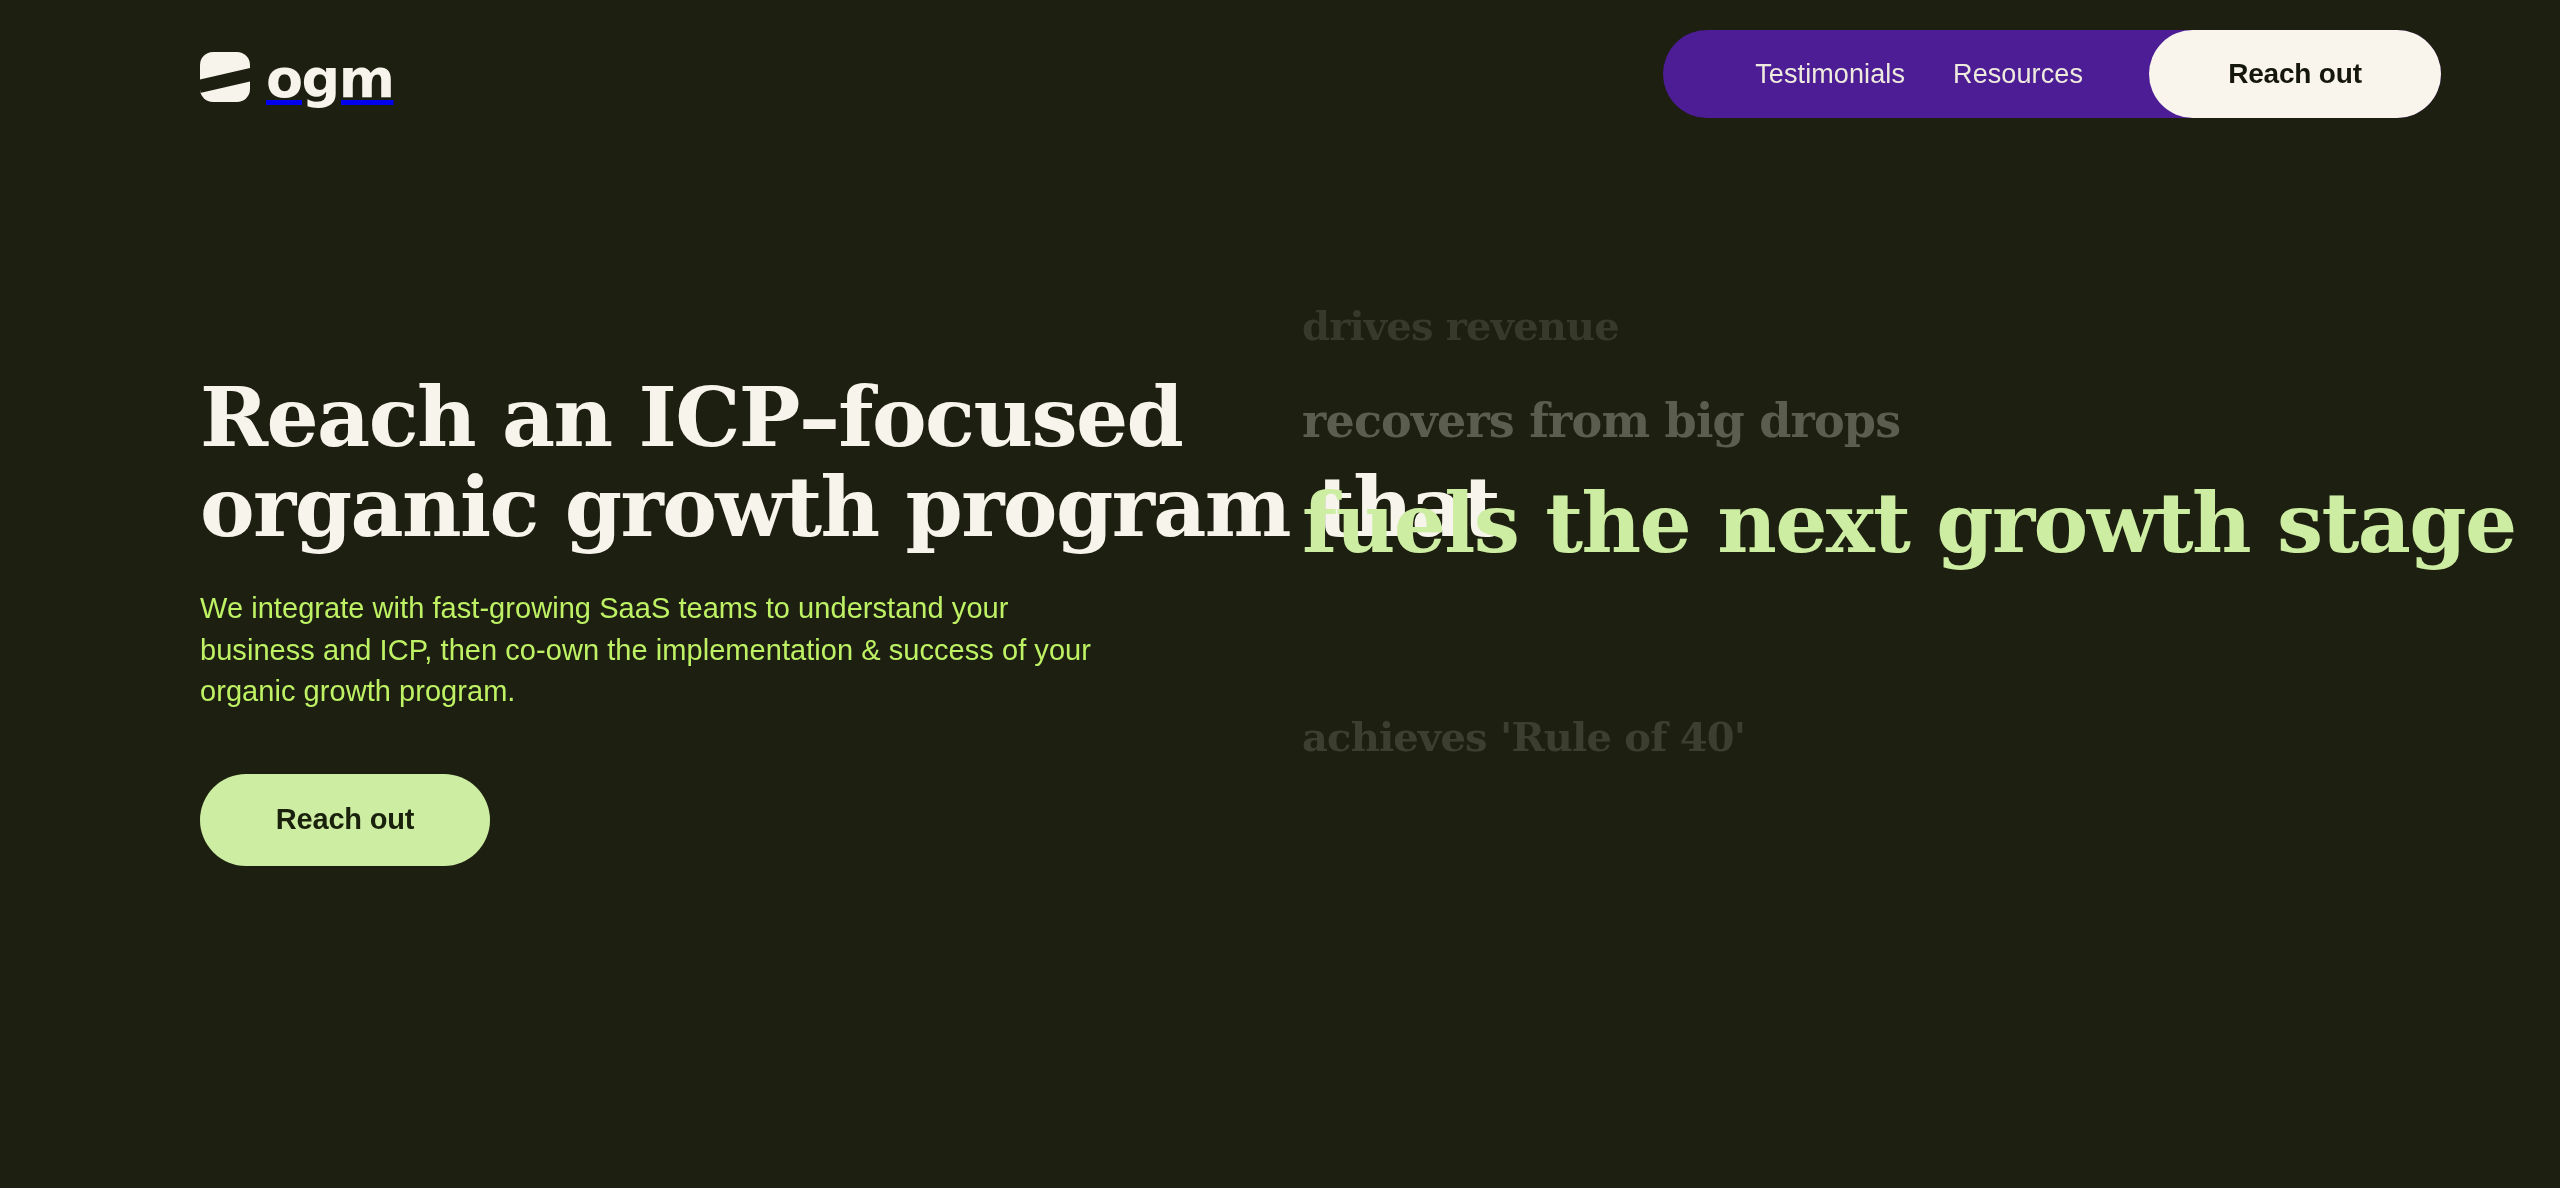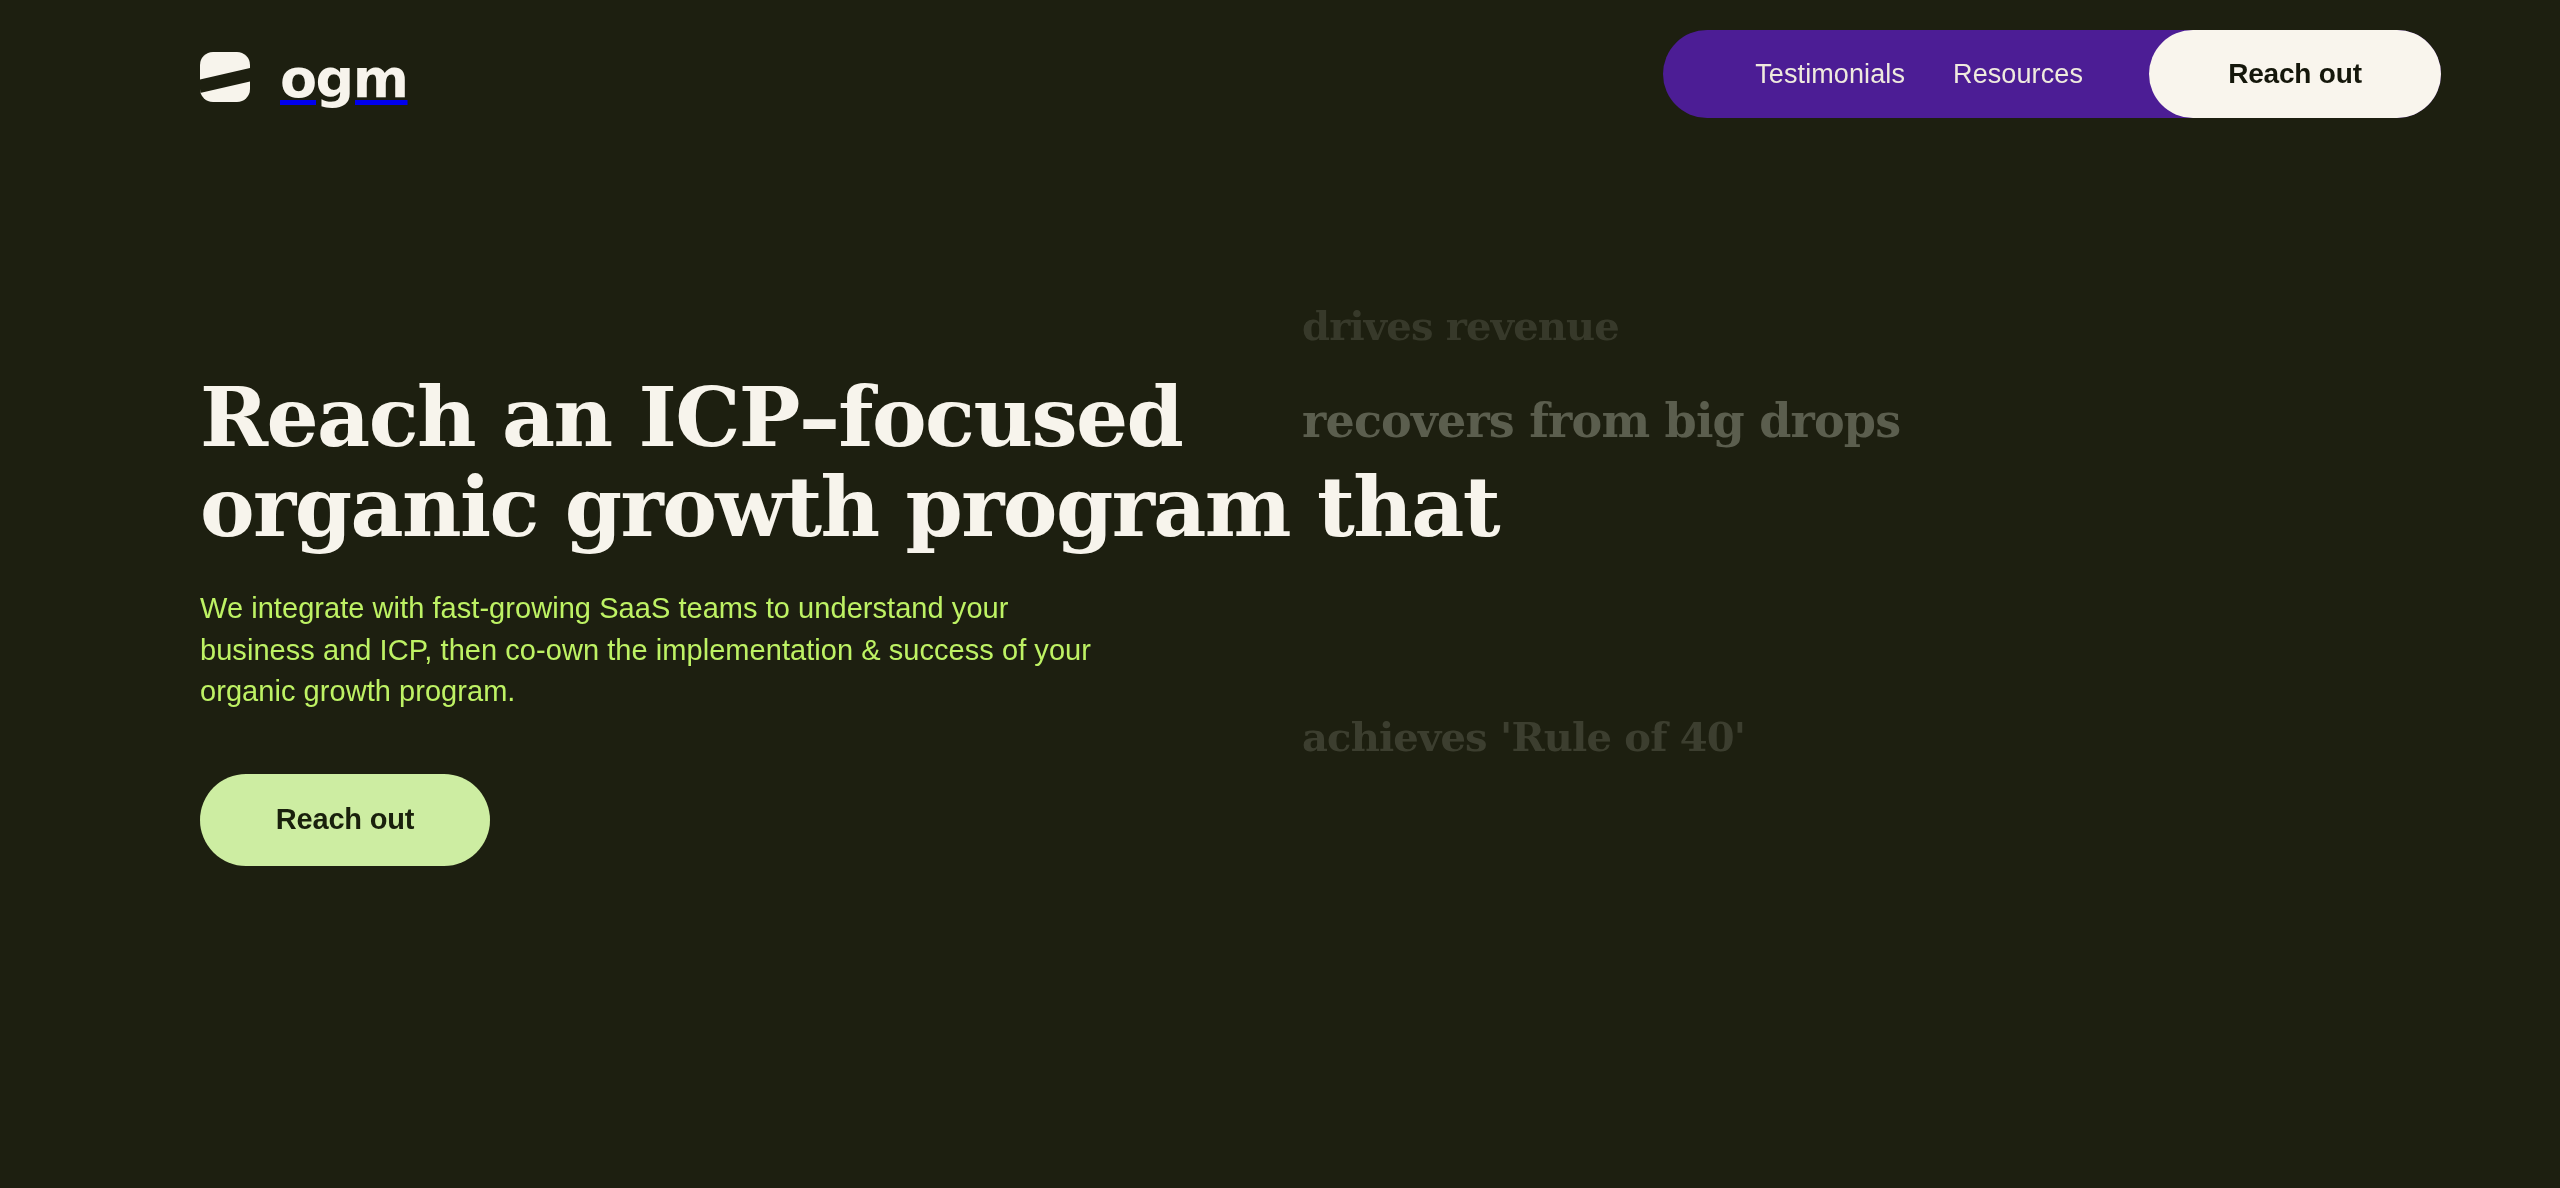--- a/index.html
+++ b/index.html
@@ -31,21 +31,21 @@
     width:2560px;
     height:148px;
   }
 
   .logo {
     position:absolute;
     left:200px;
     top:46px;
     display:flex;
     align-items:center;
-    gap:30px;
+    gap:16px;
     height:62px;
   }
 
   .logo-mark {
     position:relative;
     width:50px;
     height:50px;
     border-radius:13px;
     background:#f7f4ec;
     overflow:hidden;
@@ -239,18 +239,19 @@
       </h1>
 
       <p class="subcopy">We integrate with fast-growing SaaS teams to understand your business and ICP, then co-own the implementation &amp; success of your organic growth program.</p>
 
       <button class="hero-cta">Reach out</button>
     </div>
 
     <div class="hero-right">
       <span class="rot-line r0">drives revenue</span>
       <span class="rot-line r1">recovers from big drops</span>
+      <span class="rot-line r2">fuels the next growth stage</span>
       <span class="rot-line r4">achieves 'Rule of 40'</span>
     </div>
 
   </section>
 
 </div>
 
 </body></html>

